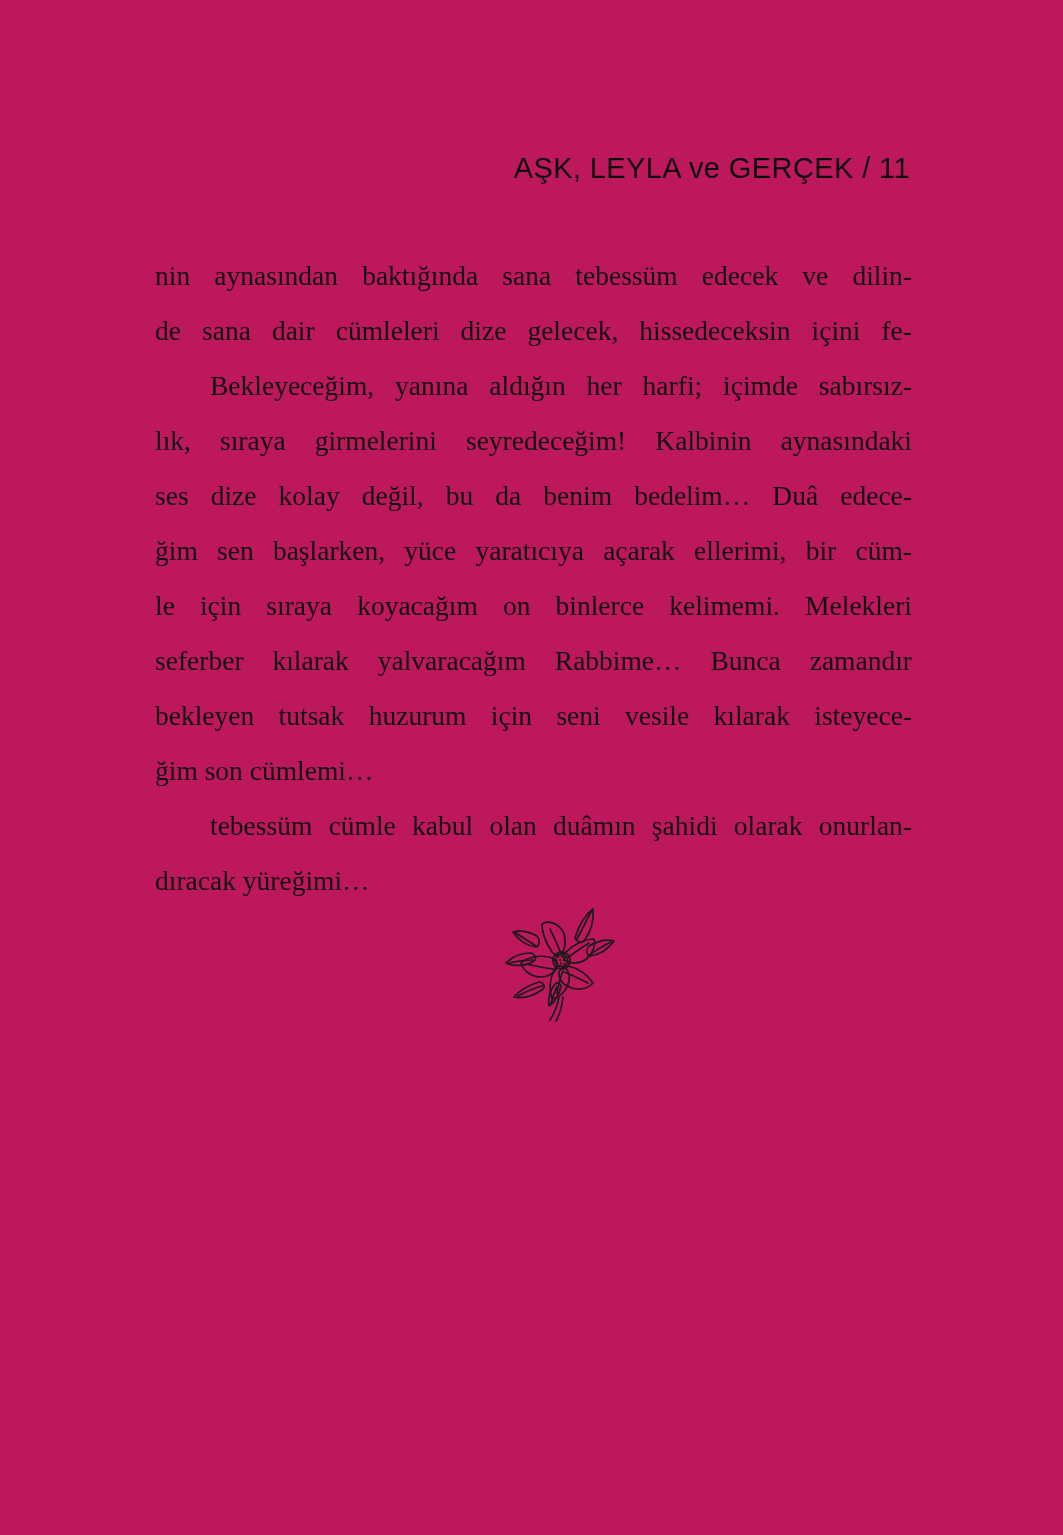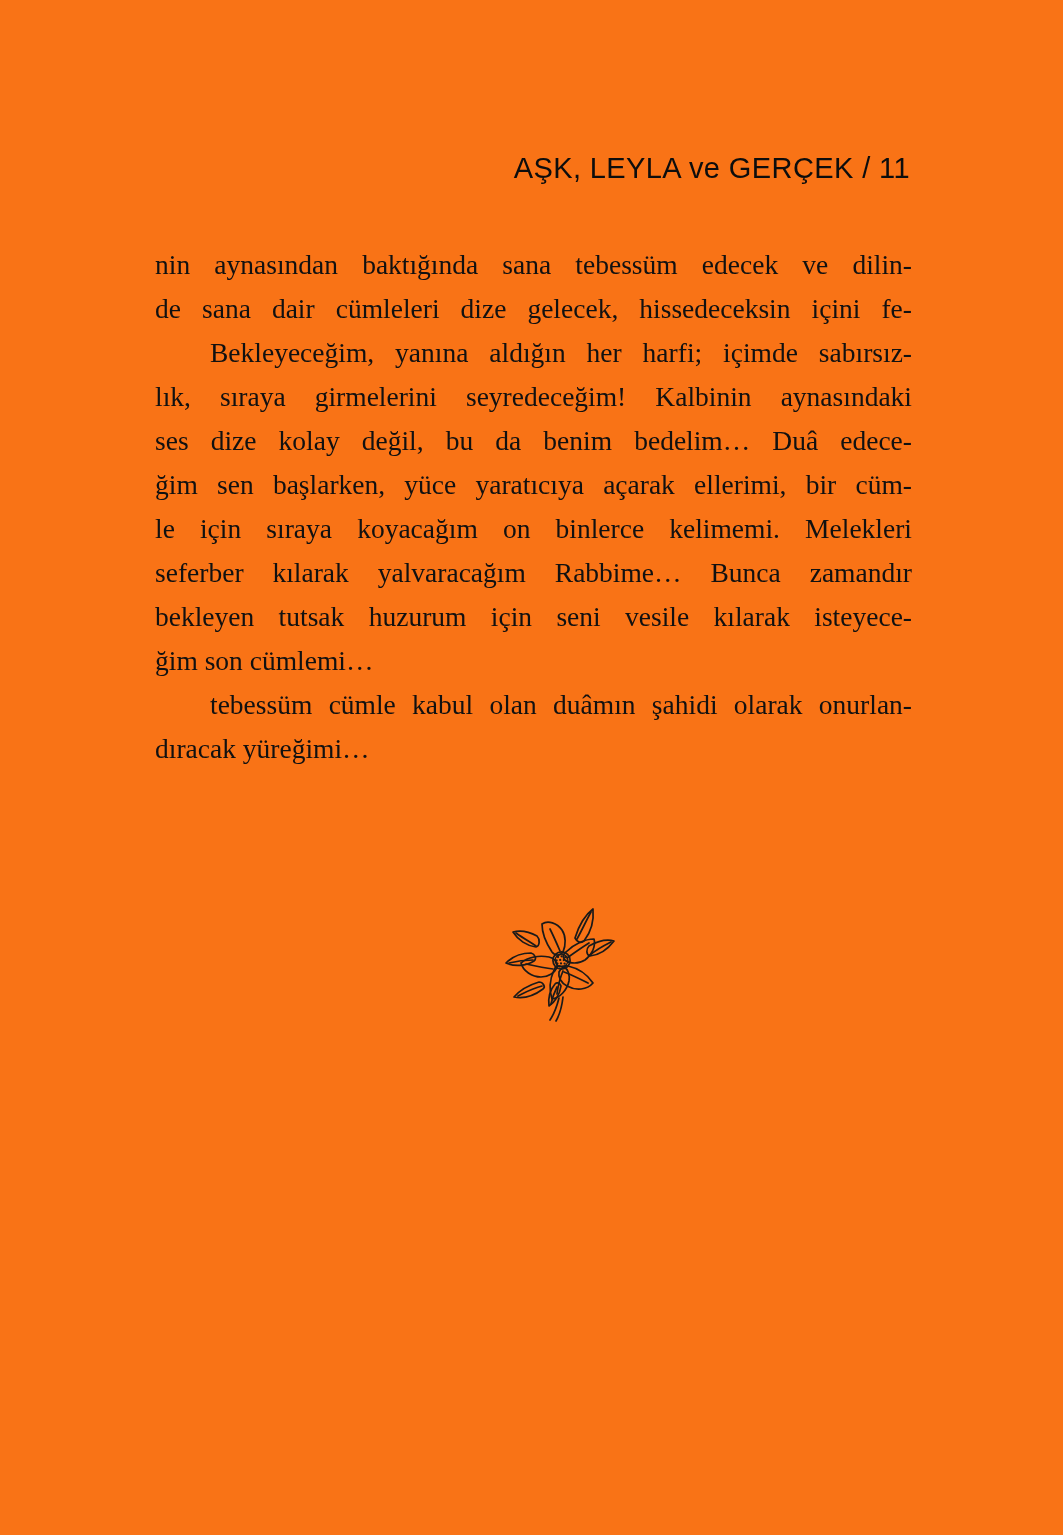--- a/index.html
+++ b/index.html
@@ -12,21 +12,21 @@
     height: 1535px;
     position: relative;
     overflow: hidden;
     font-family: "Liberation Serif", "DejaVu Serif", serif;
     color: #111111;
   }
 
   .page {
     position: absolute;
     inset: 0;
-    background: #f97316;
+    background: #be185d;
   }
 
   
   .running-header {
     position: absolute;
     left: 155px;
     right: 153px;
     top: 152px;
     text-align: right;
     font-family: "Liberation Sans", "DejaVu Sans", sans-serif;
@@ -51,20 +51,21 @@
     text-align: left;
     color: #111111;
     -webkit-font-smoothing: antialiased;
   }
   .para + .para {
     margin-top: 0;
   }
   .para .line {
     display: block;
     white-space: pre;
+    margin-top: 11px;
   }
   .para.indent .line:first-child {
     text-indent: 55px;
   }
 
   
   .para .line.just {
     text-align: justify;
     text-align-last: justify;
   }

